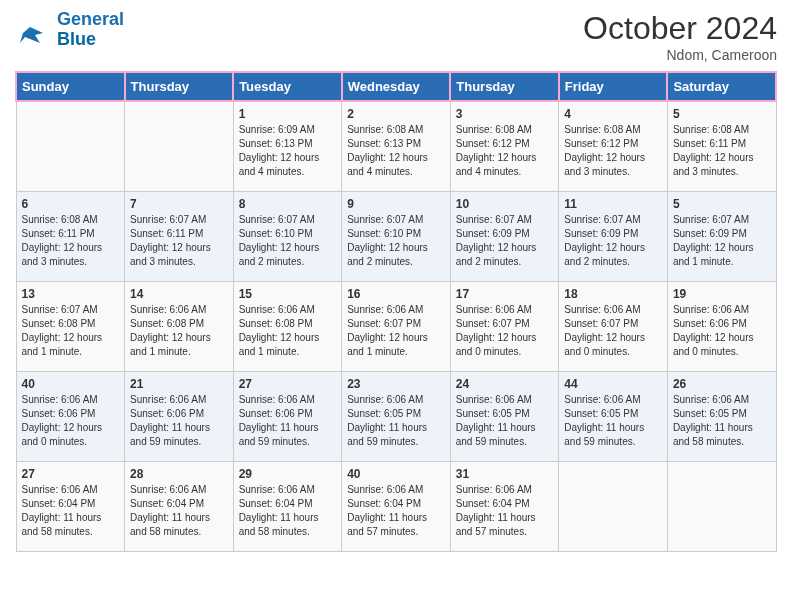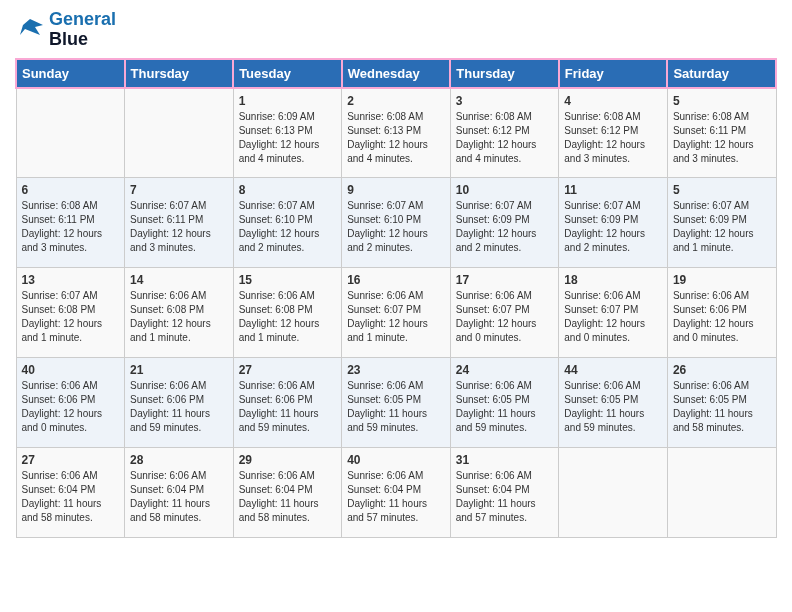--- a/index.html
+++ b/index.html
@@ -11,22 +11,22 @@
       padding: 10px 15px;
     }
     .header {
       display: flex;
       justify-content: space-between;
       align-items: flex-start;
       margin-bottom: 8px;
     }
     .logo {
       display: flex;
-      align-items: center;
-      gap: 4px;
+      align-items: flex-end;
+      gap: 12px;
     }
     .logo-text {
       font-size: 18px;
       font-weight: bold;
       color: #333;
       line-height: 1.1;
     }
     .logo-text span {
       color: #1a6faf;
     }
@@ -94,22 +94,26 @@
 </head>
 <body>
 
 <div class="header">
   <div class="logo">
     <svg class="logo-bird" viewBox="0 0 30 25">
       <polygon points="15,2 28,8 20,10 25,18 10,12 5,18 8,8" fill="#1a6faf"></polygon>
     </svg>
     <div class="logo-text">
       <span>General</span><br>
-      <span style="color:#0f172a;">Blue</span>
+      <span style="color:#0369a1;">Blue</span>
     </div>
+  </div>
+  <div class="title-block">
+    <div class="month-title">October 2024</div>
+    <div class="location">Ndom, Cameroon</div>
   </div>
 </div>
 
 <table>
   <thead>
     <tr>
     <th>Sunday</th>
         <th>Thursday</th>
         <th>Tuesday</th>
         <th>Wednesday</th>

